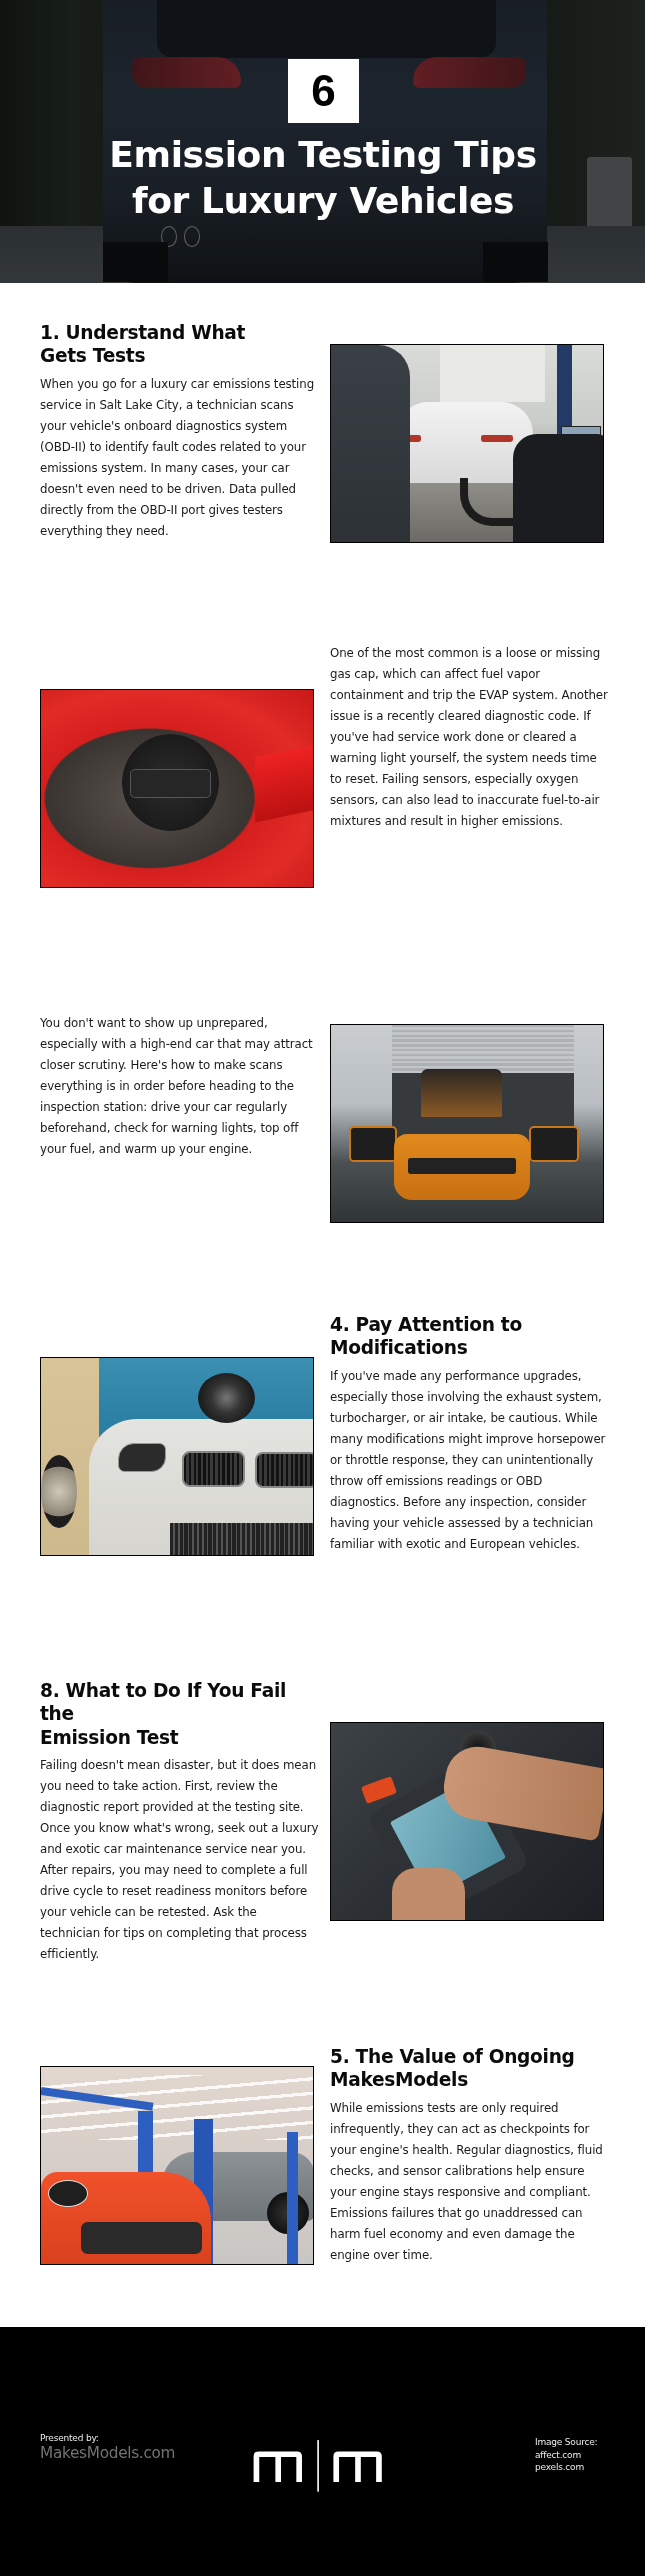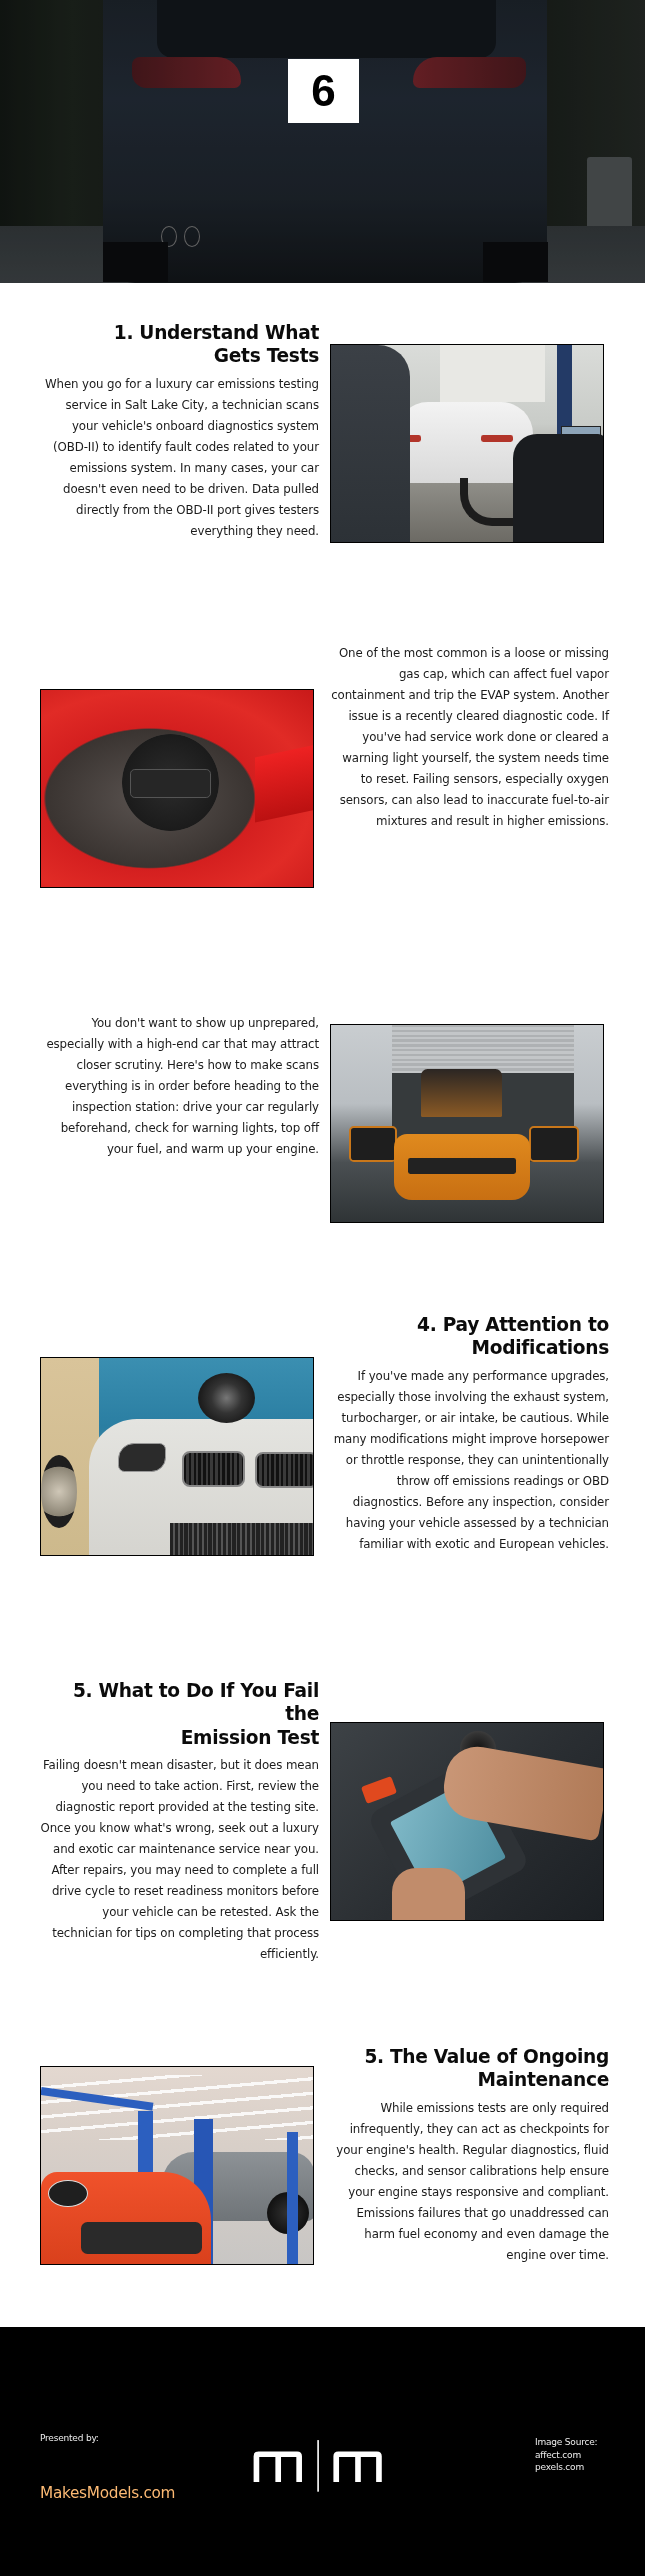--- a/index.html
+++ b/index.html
@@ -24,21 +24,21 @@
   .hero .tyre-r { position: absolute; left: 483px; top: 242px; width: 65px; height: 40px; background: #0d0f11; }
   .hero .shade { position: absolute; inset: 0; background: rgba(0,0,0,0.28); }
   .hero .num-box { position: absolute; left: 288px; top: 59px; width: 71px; height: 64px; background: #ffffff;
           display: flex; align-items: center; justify-content: center;
           font-family: "Liberation Sans", sans-serif; font-weight: 700; font-size: 44px; color: #000; }
   .hero .title { position: absolute; left: 0; top: 132px; width: 646px; text-align: center; color: #fff;
           font-family: "DejaVu Sans", sans-serif; font-weight: 700; font-size: 36px; line-height: 46px; letter-spacing: -0.4px; }
 
   
   .section { position: absolute; left: 0; width: 646px; }
-  .text-col { position: absolute; width: 279px; text-align: right; }
+  .text-col { position: absolute; width: 279px; }
   .text-col.left { left: 40px; }
   .text-col.right { left: 330px; }
   .heading { font-family: "DejaVu Sans", sans-serif; font-weight: 700; font-size: 18.6px; line-height: 23.4px; color: #0b0b0b; letter-spacing: -0.3px; margin-bottom: 5.7px; }
   .body-text { font-family: "DejaVu Sans", sans-serif; font-size: 11.8px; line-height: 21px; color: #1b1b1b; letter-spacing: -0.1px; }
 
   .photo { position: absolute; width: 274px; height: 199px; border: 1.6px solid #000; overflow: hidden; }
   .photo.left { left: 40px; }
   .photo.right { left: 330px; }
 
   
@@ -98,21 +98,21 @@
   .p6 .arm { position:absolute; left:0; top:20px; width:113px; height:8px; background:#2c5fbf; transform:rotate(8deg); transform-origin:left; }
   .p6 .grey { position:absolute; left:121px; top:85px; width:153px; height:69px; background:linear-gradient(180deg,#8d9296,#6f7478); border-radius:32px 24px 8px 8px; }
   .p6 .wheel { position:absolute; left:226px; top:125px; width:42px; height:42px; border-radius:50%; background:radial-gradient(circle,#333 0%,#111 70%); }
   .p6 .orange { position:absolute; left:0; top:105px; width:170px; height:94px; background:linear-gradient(180deg,#f0522b,#d9401c); border-radius:16px 48px 0 0; }
   .p6 .headlamp { position:absolute; left:6.5px; top:113px; width:40px; height:27.4px; background:#1f1f1f; border-radius:50%; border:1.6px solid #ddd; }
   .p6 .intake { position:absolute; left:40px; top:155px; width:121px; height:32px; background:#2a2a2a; border-radius:6.5px; }
 
   
   .footer { position: absolute; left: 0; top: 2327px; width: 646px; height: 249px; background: #000; color: #fff; }
   .footer .presented-label { position:absolute; left:40px; top:106px; font-family:"DejaVu Sans",sans-serif; font-size:9px; color:#eee; letter-spacing:-0.2px; }
-  .footer .presented-site { position:absolute; left:40px; top:117px; font-family:"DejaVu Sans",sans-serif; font-size:15.3px; color:#fdba74; letter-spacing:-0.3px;margin-top:40px; }
+  .footer .presented-site { position:absolute; left:40px; top:117px; font-family:"DejaVu Sans",sans-serif; font-size:15.3px; color:#737373; letter-spacing:-0.3px; }
   .footer .logo { position:absolute; left:252px; top:113px; width:133px; height:55px; }
   .footer .src { position:absolute; left:535px; top:109px; font-family:"DejaVu Sans",sans-serif; font-size:9px; line-height:12.5px; color:#eee; letter-spacing:-0.2px; }
 </style>
 </head>
 <body>
 
 <div class="hero">
   <div class="trees-l"></div>
   <div class="trees-r"></div>
   <div class="wall-r"></div>
@@ -120,20 +120,24 @@
   <div class="car"></div>
   <div class="window"></div>
   <div class="taillight-l"></div>
   <div class="taillight-r"></div>
   <div class="exhaust" style="left:161px"></div>
   <div class="exhaust" style="left:184px"></div>
   <div class="tyre-l"></div>
   <div class="tyre-r"></div>
   <div class="shade"></div>
   <div class="num-box">6</div>
+  <div class="title">
+    <div>Emission Testing Tips</div>
+    <div>for Luxury Vehicles</div>
+  </div>
 </div>
 
 <div class="section">
   <div class="text-col left" style="top:321px">
     <h2 class="heading">
       <div>1. Understand What</div>
       <div>Gets Tests</div>
     </h2>
     <p class="body-text">When you go for a luxury car emissions testing service in Salt Lake City, a technician scans your vehicle's onboard diagnostics system (OBD-II) to identify fault codes related to your emissions system. In many cases, your car doesn't even need to be driven. Data pulled directly from the OBD-II port gives testers everything they need.</p>
   </div>
@@ -192,21 +196,21 @@
       <div>4. Pay Attention to</div>
       <div>Modifications</div>
     </h2>
     <p class="body-text">If you've made any performance upgrades, especially those involving the exhaust system, turbocharger, or air intake, be cautious. While many modifications might improve horsepower or throttle response, they can unintentionally throw off emissions readings or OBD diagnostics. Before any inspection, consider having your vehicle assessed by a technician familiar with exotic and European vehicles.</p>
   </div>
 </div>
 
 <div class="section">
   <div class="text-col left" style="top:1679px">
     <h2 class="heading">
-      <div>5. What to Do If You Fail the</div>
+      <div>8. What to Do If You Fail the</div>
       <div>Emission Test</div>
     </h2>
     <p class="body-text">Failing doesn't mean disaster, but it does mean you need to take action. First, review the diagnostic report provided at the testing site. Once you know what's wrong, seek out a luxury and exotic car maintenance service near you. After repairs, you may need to complete a full drive cycle to reset readiness monitors before your vehicle can be retested. Ask the technician for tips on completing that process efficiently.</p>
   </div>
   <div class="photo right p5" style="top:1722px">
     <div class="vent"></div>
       <div class="tablet"></div>
       <div class="screen"></div>
     <div class="connector"></div>
       <div class="hand1"></div>
@@ -223,21 +227,21 @@
     <div class="lift1"></div>
       <div class="lift2"></div>
       <div class="lift3"></div>
     <div class="orange"></div>
       <div class="headlamp"></div>
       <div class="intake"></div>
   </div>
   <div class="text-col right" style="top:2045px">
     <h2 class="heading">
       <div>5. The Value of Ongoing</div>
-      <div>Maintenance</div>
+      <div>MakesModels</div>
     </h2>
     <p class="body-text">While emissions tests are only required infrequently, they can act as checkpoints for your engine's health. Regular diagnostics, fluid checks, and sensor calibrations help ensure your engine stays responsive and compliant. Emissions failures that go unaddressed can harm fuel economy and even damage the engine over time.</p>
   </div>
 </div>
 
 <div class="footer">
   <div class="presented-label">Presented by:</div>
   <div class="presented-site">MakesModels.com</div>
   <svg class="logo" viewBox="0 0 165 68">
     <path d="M2 52 V20 Q2 14 8 14 H56 Q62 14 62 20 V52 H55 V21 H36 V52 H29 V21 H9 V52 Z" fill="#fff"></path>

